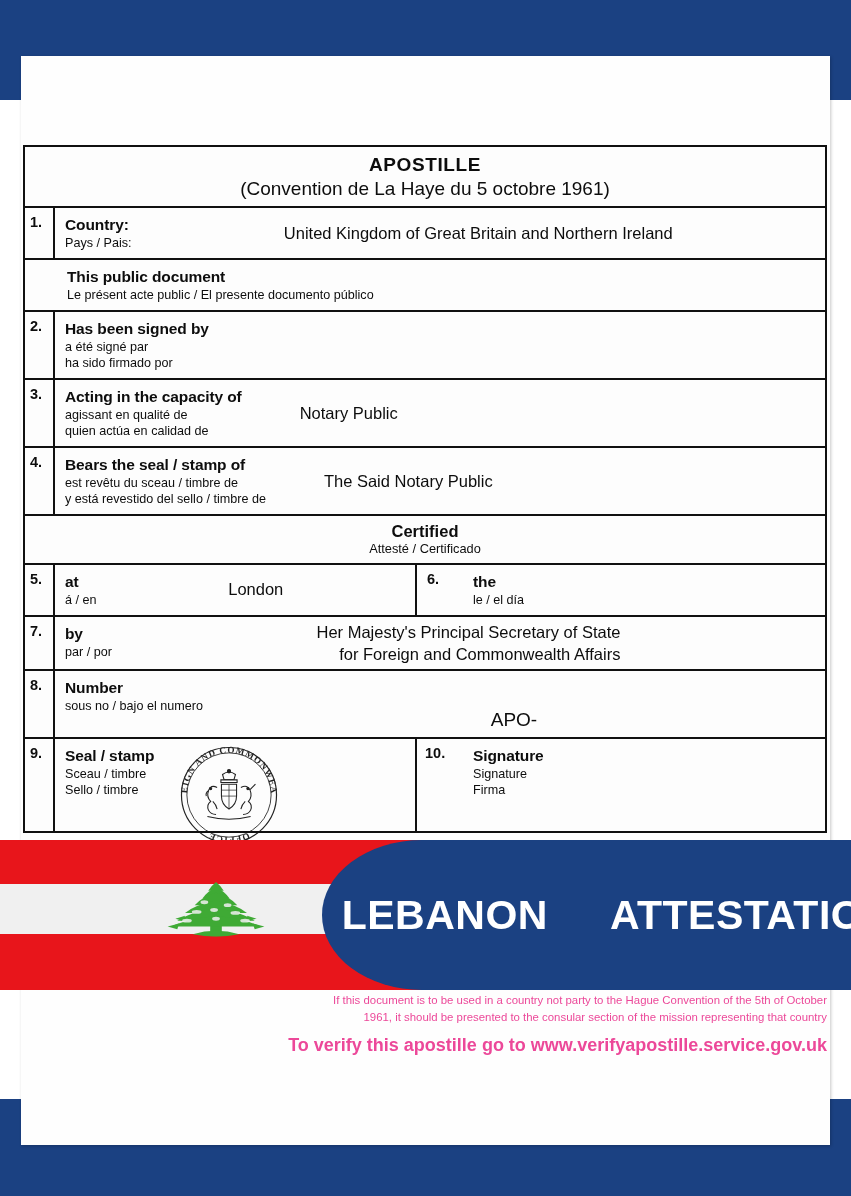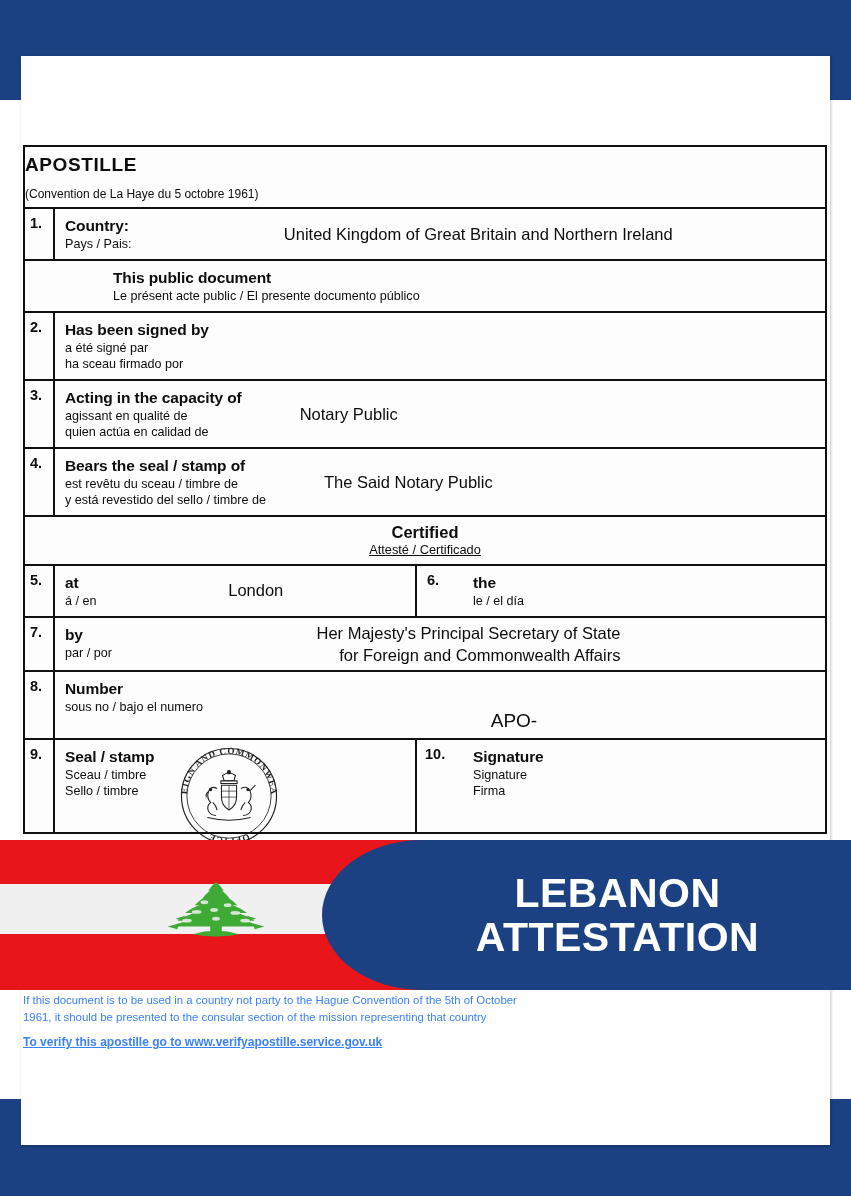--- a/index.html
+++ b/index.html
@@ -83,28 +83,28 @@
   }
   .value.left-pad { justify-content: flex-start; padding-left: 58px; }
 
   
   .centerrow {
     display: block; text-align: center;
     padding: 6px 0 7px 0;
     border-bottom: 2px solid #111;
   }
   .centerrow .en { font-weight: bold; font-size: 16.5px; }
-  .centerrow .sub { font-size: 12.8px; text-decoration: underline; }
-
-  .title-row { display: block; text-align: left; padding: 7px 0 6px 0; border-bottom: 2px solid #111; }
+  .centerrow .sub { font-size: 12.8px; }
+
+  .title-row { display: block; text-align: center; padding: 7px 0 6px 0; border-bottom: 2px solid #111; }
   .title-row .big { font-weight: bold; font-size: 19px; letter-spacing: 0.6px; }
-  .title-row .conv { font-size: 12px; margin-top: 11px; }
-
-  
-  .row.nonum .label { padding-left: 42px; margin-left: 46px; }
+  .title-row .conv { font-size: 19px; margin-top: 2px; }
+
+  
+  .row.nonum .label { padding-left: 42px; }
 
   
   .half { display: flex; }
   .half-left { width: 392px; flex: 0 0 392px; display: flex; border-right: 2px solid #111; }
   .half-right { flex: 1 1 auto; display: flex; }
 
   .v-inline {
     flex: 1 1 auto; display: flex; align-items: center; justify-content: center;
     font-size: 16.5px;
   }
@@ -113,39 +113,39 @@
   .sealcell { position: relative; min-height: 86px; }
   .seal {
     position: absolute; left: 150px; top: 2px;
     width: 108px; height: 108px;
     opacity: 0.92;
   }
 
   
   .notice {
     position: absolute; left: 23px; top: 992px; width: 804px;
-    text-align: left; color: #3b82f6;
+    text-align: right; color: #ec4899;
   }
   .notice .l1 { font-size: 11.4px; line-height: 1.5; }
-  .notice .l2 { font-size: 12px; font-weight: bold; margin-top: 9px; text-decoration: underline; }
+  .notice .l2 { font-size: 18px; font-weight: bold; margin-top: 9px; }
 
   
   .flagband { position: absolute; left: 0; top: 840px; width: 851px; height: 150px; }
   .stripe-red-top { position: absolute; left: 0; top: 0; width: 851px; height: 44px; background: #e8151b; }
   .stripe-white { position: absolute; left: 0; top: 44px; width: 851px; height: 50px; background: #f0f0f0; }
   .stripe-red-bot { position: absolute; left: 0; top: 94px; width: 851px; height: 56px; background: #e8151b; }
   .cedar { position: absolute; left: 152px; top: 40px; width: 128px; height: 60px; }
 
   .bluepanel {
     position: absolute; left: 322px; top: 840px;
     width: 529px; height: 150px;
     background: #1b4182;
     border-top-left-radius: 100px 75px;
     border-bottom-left-radius: 100px 75px;
-    display: flex; flex-direction: column;
+    display: flex; flex-direction: row;
     align-items: center; justify-content: center;
     color: #ffffff;
   }
   .bluepanel .pl1, .bluepanel .pl2 {
     font-size: 41px; font-weight: bold; line-height: 1.08;
     letter-spacing: 0.5px; padding-left: 62px;
   }
 </style>
 </head>
 <body>
@@ -183,21 +183,21 @@
         <div class="fr">Le présent acte public / El presente documento público</div>
       </div>
       <div class="value"></div>
     </div>
 
     <div class="row">
       <div class="num">2.</div>
       <div class="label">
         <div class="en">Has been signed by</div>
         <div class="fr">a été signé par</div>
-        <div class="es">ha sceau firmado por</div>
+        <div class="es">ha sido firmado por</div>
       </div>
       <div class="value"></div>
     </div>
 
     <div class="row">
       <div class="num">3.</div>
       <div class="label">
         <div class="en">Acting in the capacity of</div>
         <div class="fr">agissant en qualité de</div>
         <div class="es">quien actúa en calidad de</div>

